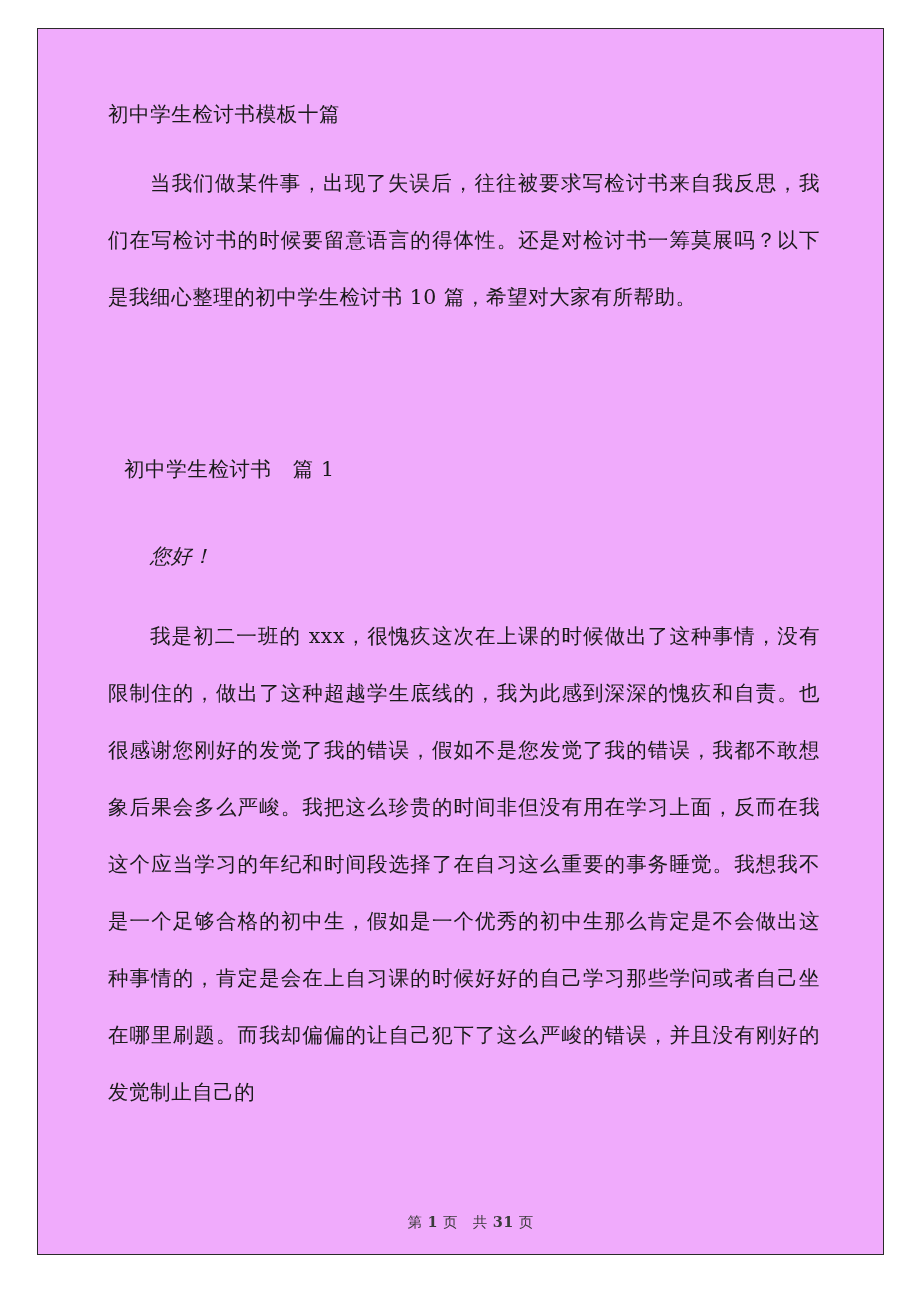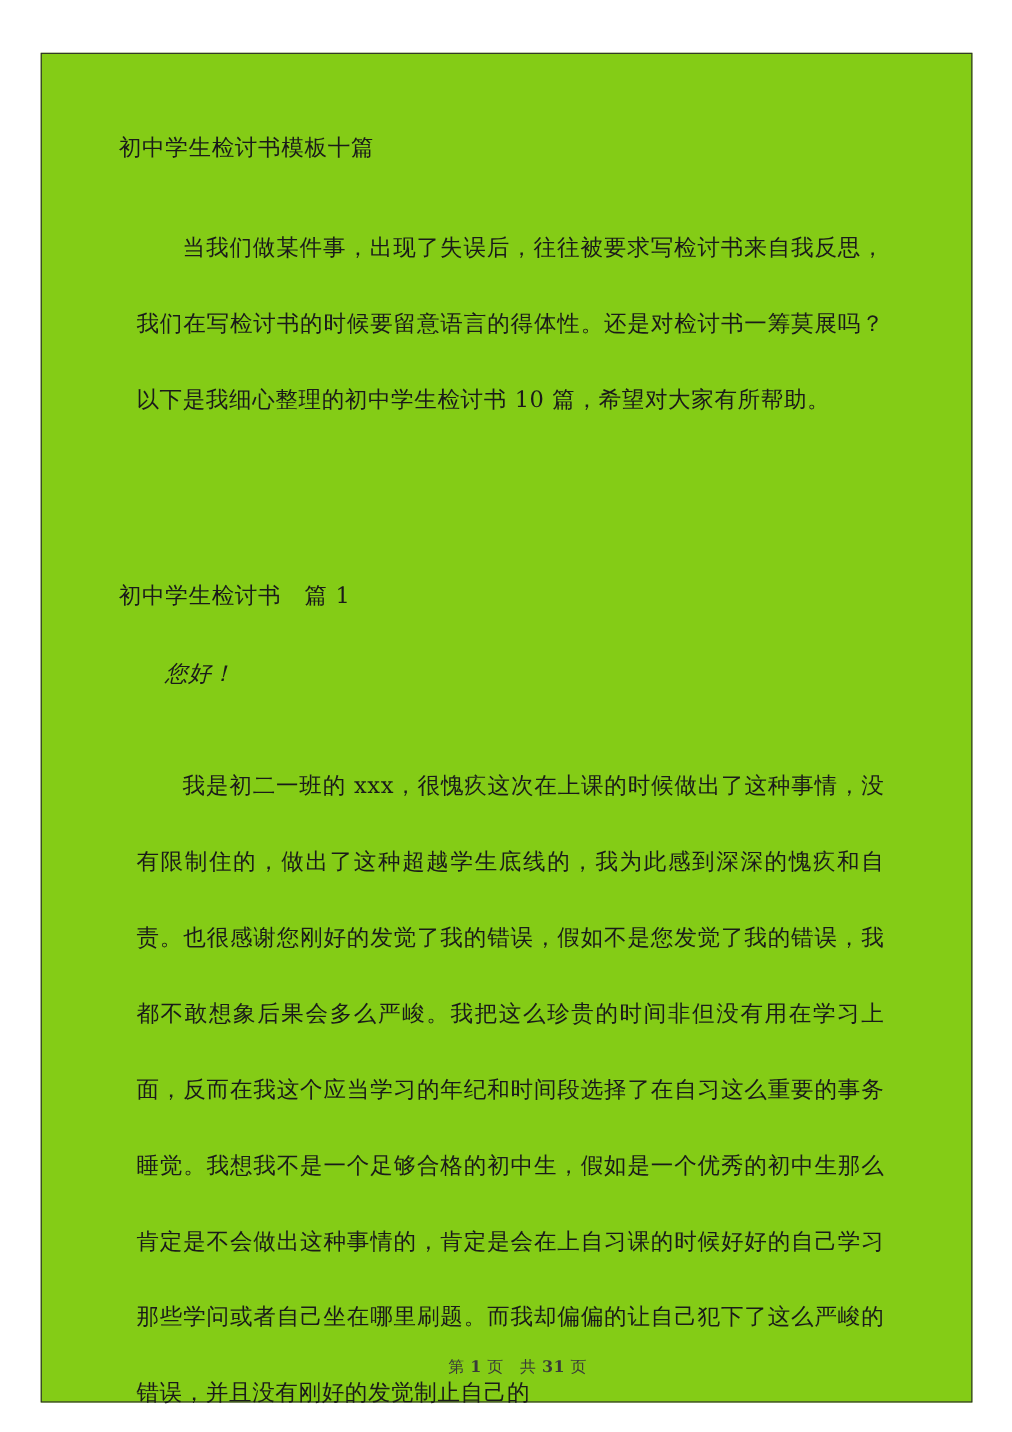--- a/index.html
+++ b/index.html
@@ -14,25 +14,25 @@
     font-family: "DejaVu Serif", "Liberation Serif", serif;
     color: #1c1c1c;
     overflow: hidden;
     position: relative;
   }
 
   
   #page-sheet {
     position: absolute;
     left: 37px;
-    top: 48px;
+    top: 28px;
     width: 847px;
     height: 1227px;
     border: 1px solid #2b2b2b;
-    background: #84cc16;
+    background: #f0abfc;
   }
 
   
   #doc-body {
     position: absolute;
     left: 70px;
     top: 68px;
     width: 712px;
   }
 
@@ -41,38 +41,38 @@
     line-height: 34px;
     letter-spacing: 0.6px;
     color: #1a1a1a;
     margin: 0;
     font-weight: normal;
     white-space: nowrap;
   }
 
   .para {
     font-size: 20.5px;
-    line-height: 69px;
+    line-height: 57px;
     letter-spacing: 0.55px;
     text-align: justify;
     text-justify: inter-ideograph;
     color: #1a1a1a;
-    margin: 16px;
+    margin: 0;
   }
   .para.indent { text-indent: 42px; }
 
   .spacer-lg { height: 107px; }
   .spacer-sm { height: 24px; }
 
   .section-heading {
     font-size: 20.5px;
     line-height: 40px;
     letter-spacing: 0.6px;
     color: #1a1a1a;
-    margin: 0;
+    margin: 16px;
     font-weight: normal;
     white-space: pre;
   }
 
   .greeting {
     font-size: 20.5px;
     line-height: 55px;
     letter-spacing: 0.55px;
     color: #1a1a1a;
     margin: 0;

